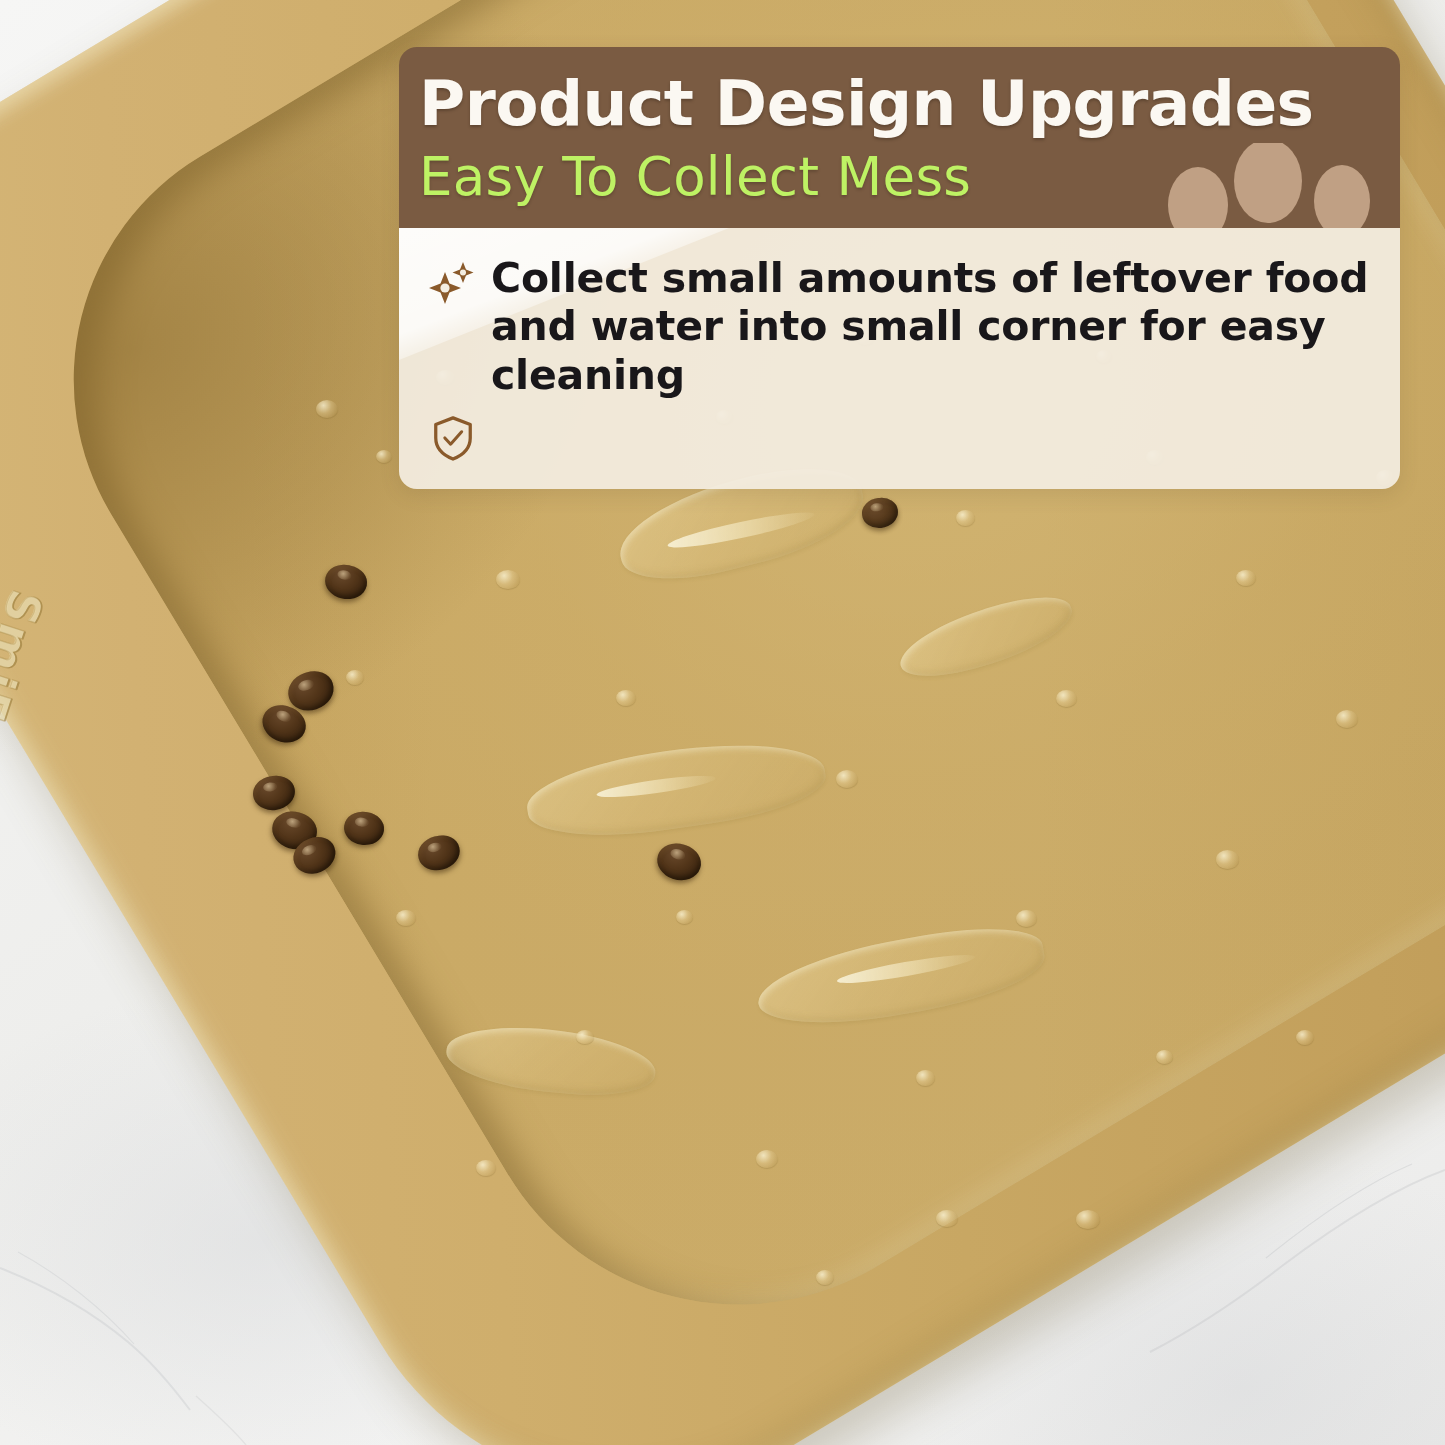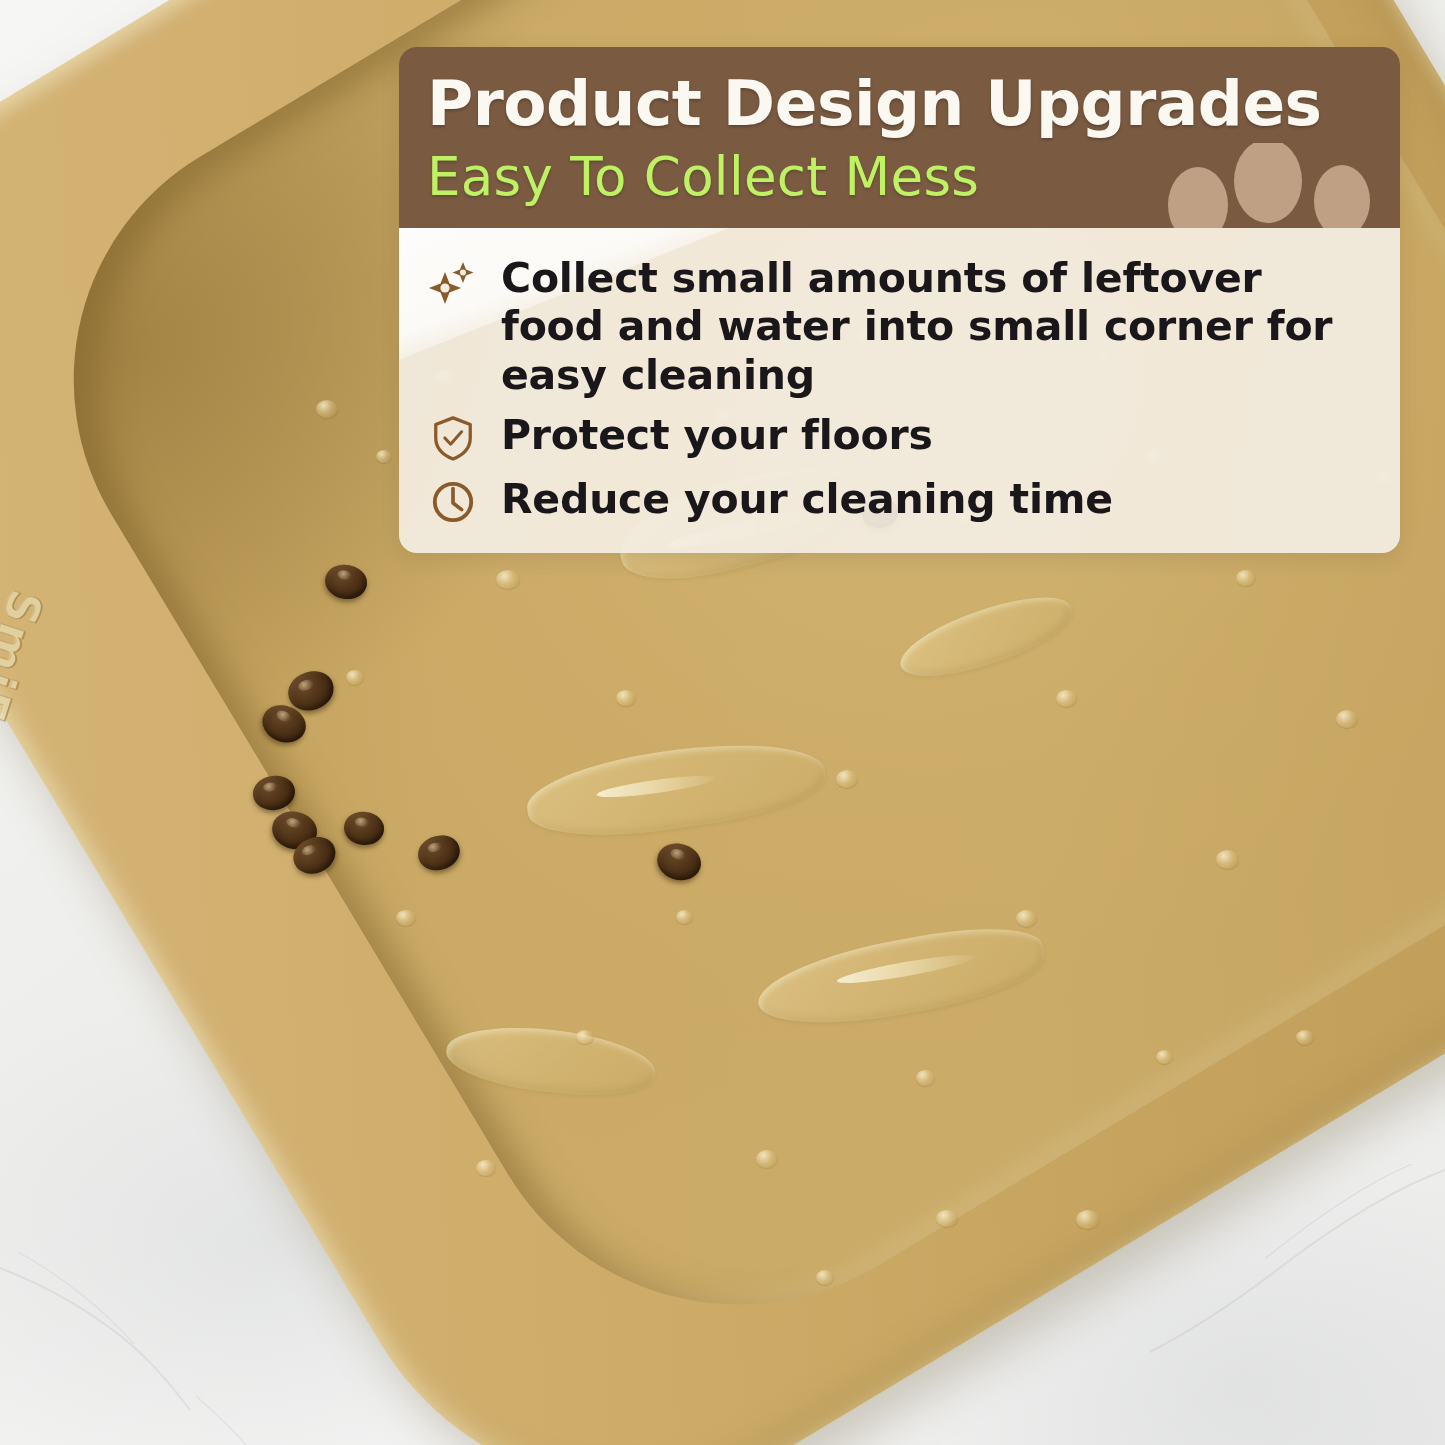--- a/index.html
+++ b/index.html
@@ -179,21 +179,21 @@
     position: absolute;
     left: 399px; top: 47px;
     width: 1001px;
     border-radius: 18px;
     overflow: hidden;
     box-shadow: 0 6px 20px rgba(90,72,44,0.14);
   }
   .card-header {
     position: relative;
     background: #7a5b42;
-    padding: 24px 34px 22px 28px;
+    padding: 24px 34px 22px 20px;
     overflow: hidden;
   }
   .paw {
     position: absolute;
     right: 14px; top: 96px;
     width: 230px; height: 170px;
     pointer-events: none;
   }
   .title {
     position: relative;
@@ -236,21 +236,21 @@
       rgba(255,255,255,0.88) 0%,
       rgba(255,255,255,0.80) 38%,
       rgba(243,237,225,0.0) 56%);
     clip-path: polygon(0 0, 330px 0, 0 132px);
     pointer-events: none;
   }
   .bullet-list { position: relative; z-index: 2; }
   .bullet {
     display: flex;
     align-items: flex-start;
-    gap: 24px;
+    gap: 14px;
     margin-bottom: 12px;
   }
   .bullet:last-child { margin-bottom: 0; }
   .bullet-icon {
     flex: 0 0 auto;
     width: 48px; height: 50px;
     display: flex;
     align-items: center;
     justify-content: center;
     margin-top: 2px;
@@ -395,30 +395,20 @@
           <span class="bullet-text">Collect small amounts of leftover food and water into small corner for easy cleaning</span>
         </div>
 
         <div class="bullet">
           <span class="bullet-icon">
             <svg viewBox="0 0 48 50" width="46" height="48">
               <path d="M24 4 L42 11 V25 C42 36 34 43 24 47 C14 43 6 36 6 25 V11 Z" fill="none" stroke="#8a5a2b" stroke-width="3.4" stroke-linejoin="round"></path>
               <path d="M15.5 25 L21.5 31.5 L33 18.5" fill="none" stroke="#8a5a2b" stroke-width="3.2" stroke-linecap="round" stroke-linejoin="round"></path>
             </svg>
           </span>
-          <span class="bullet-text">Protect your floors</span>
-        </div>
-
-        <div class="bullet">
-          <span class="bullet-icon">
-            <svg viewBox="0 0 48 50" width="46" height="48">
-              <circle cx="24" cy="25" r="19" fill="none" stroke="#8a5a2b" stroke-width="4"></circle>
-              <path d="M24 11 V26 L33 33" fill="none" stroke="#8a5a2b" stroke-width="3.8" stroke-linecap="round" stroke-linejoin="round"></path>
-            </svg>
-          </span>
-          <span class="bullet-text">Reduce your cleaning time</span>
-        </div>
+        </div>
+
 
       </div>
     </div>
   </div>
 
 </div>
 
 </body></html>

